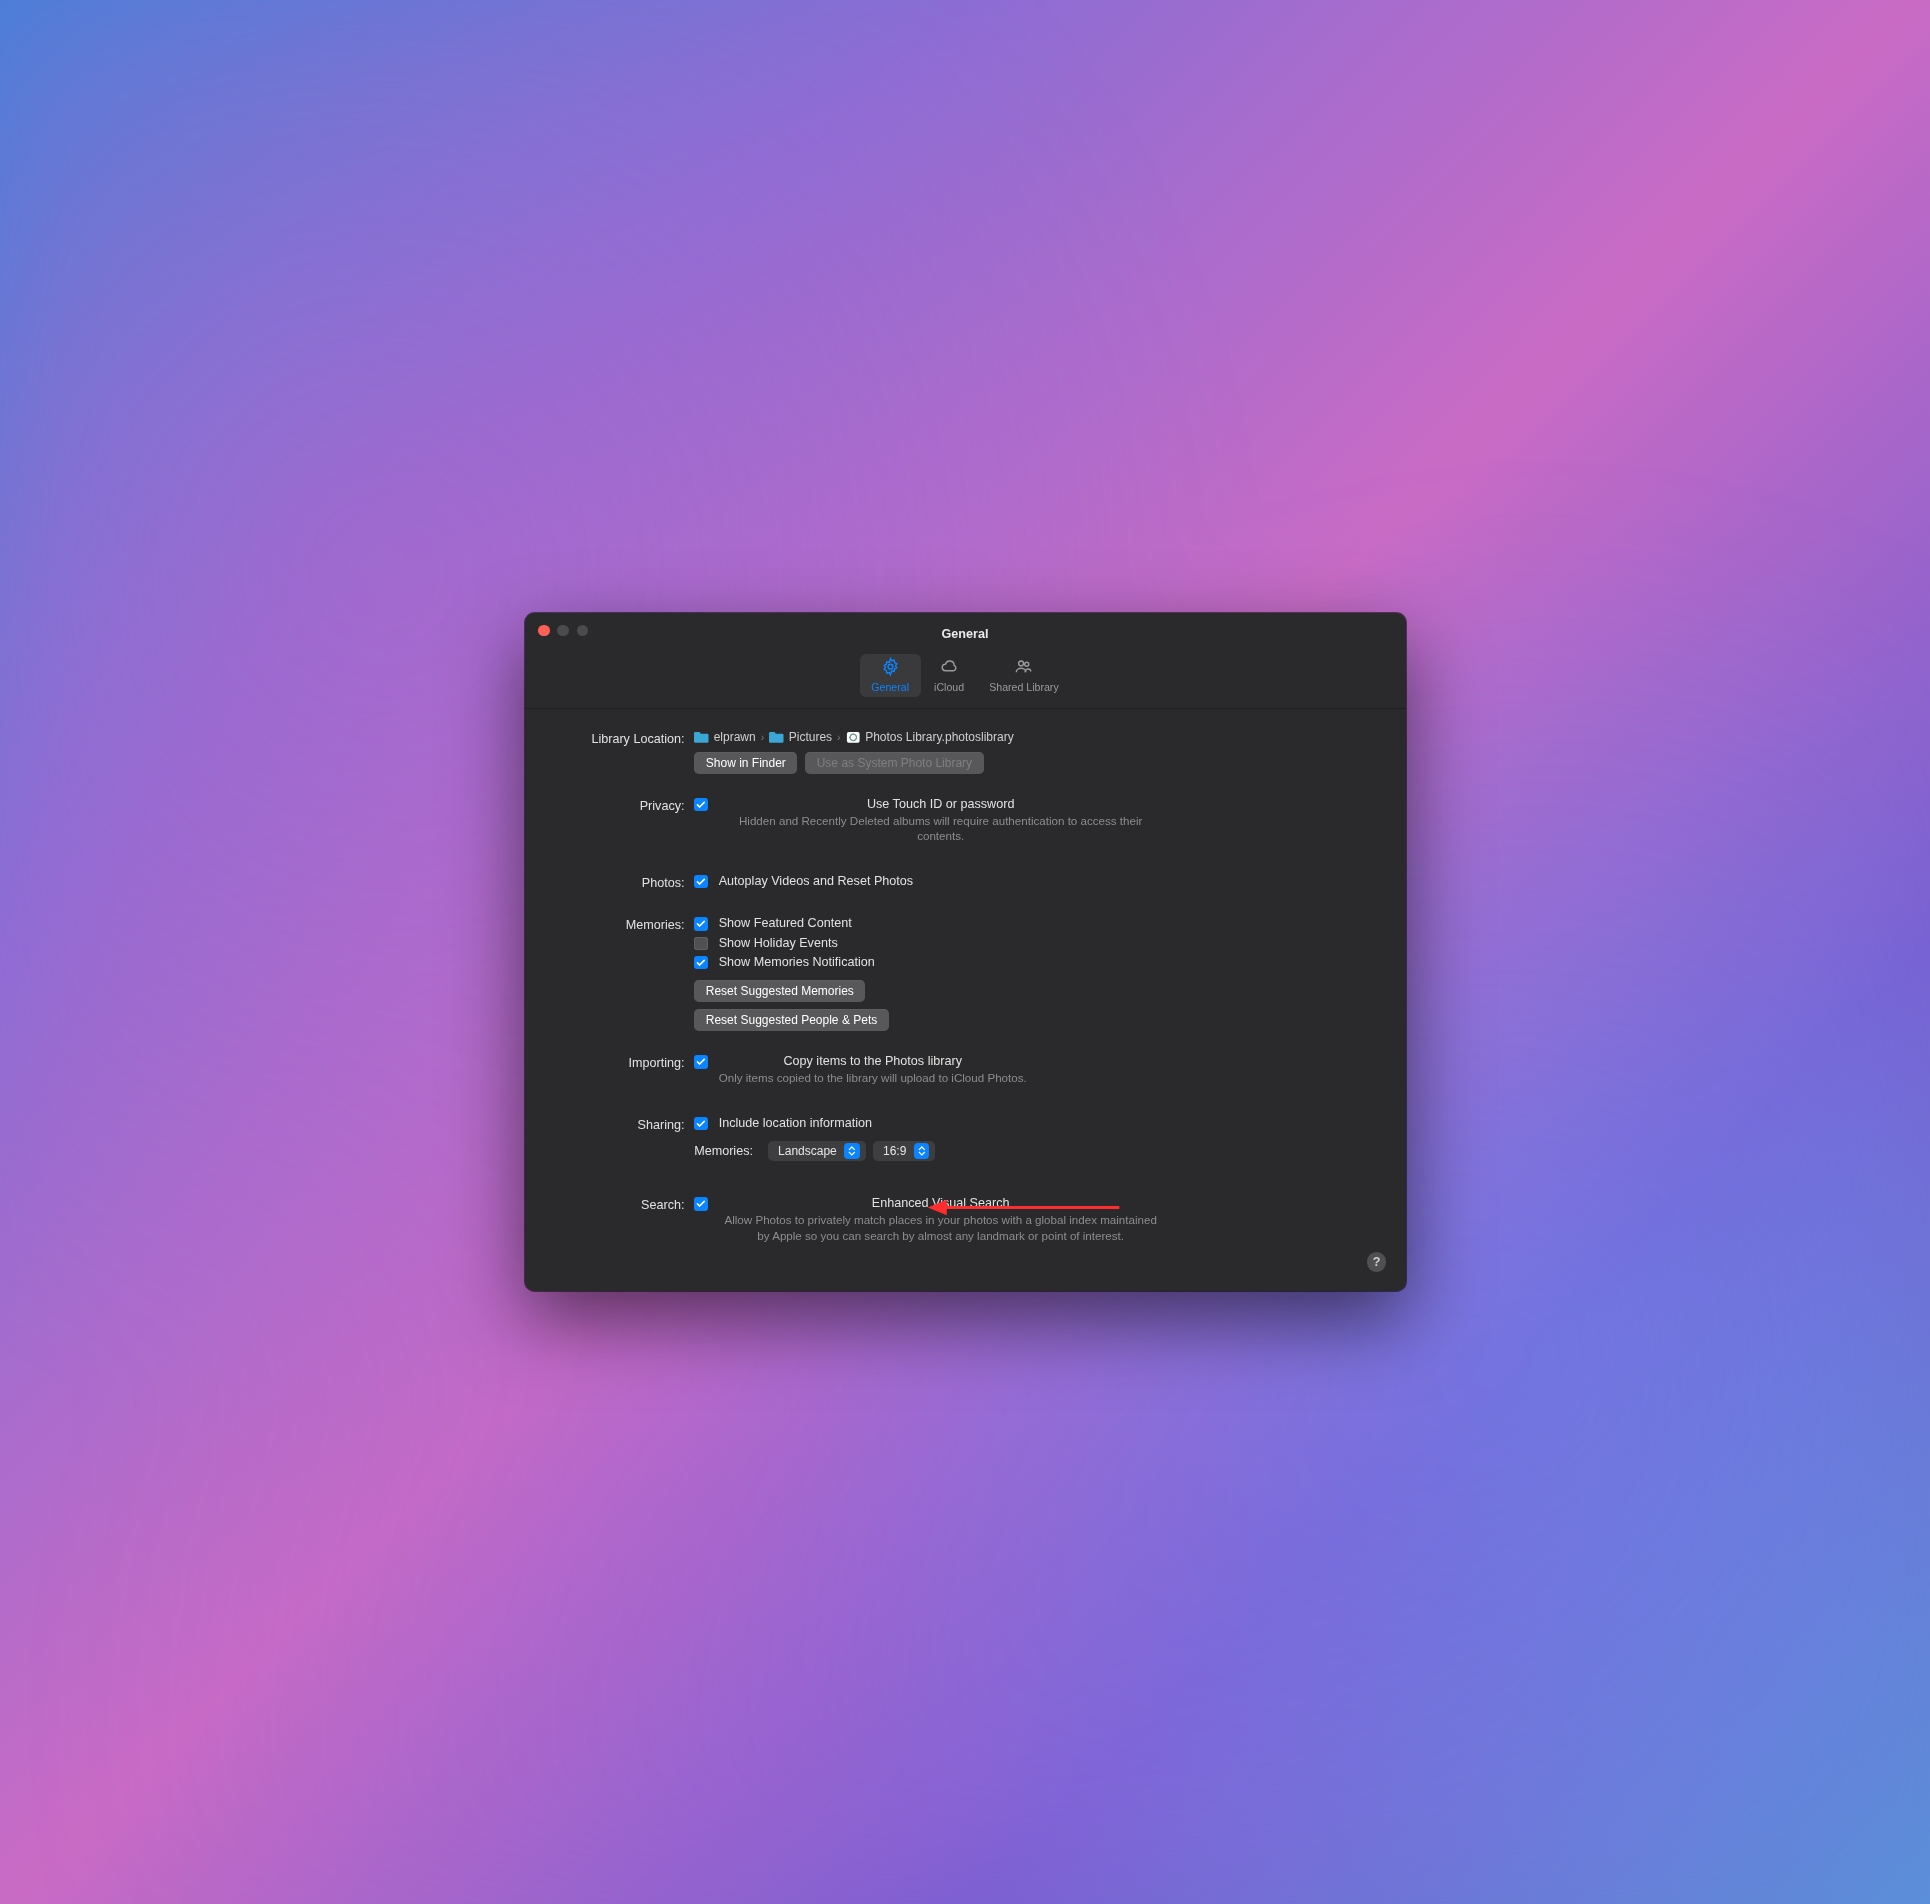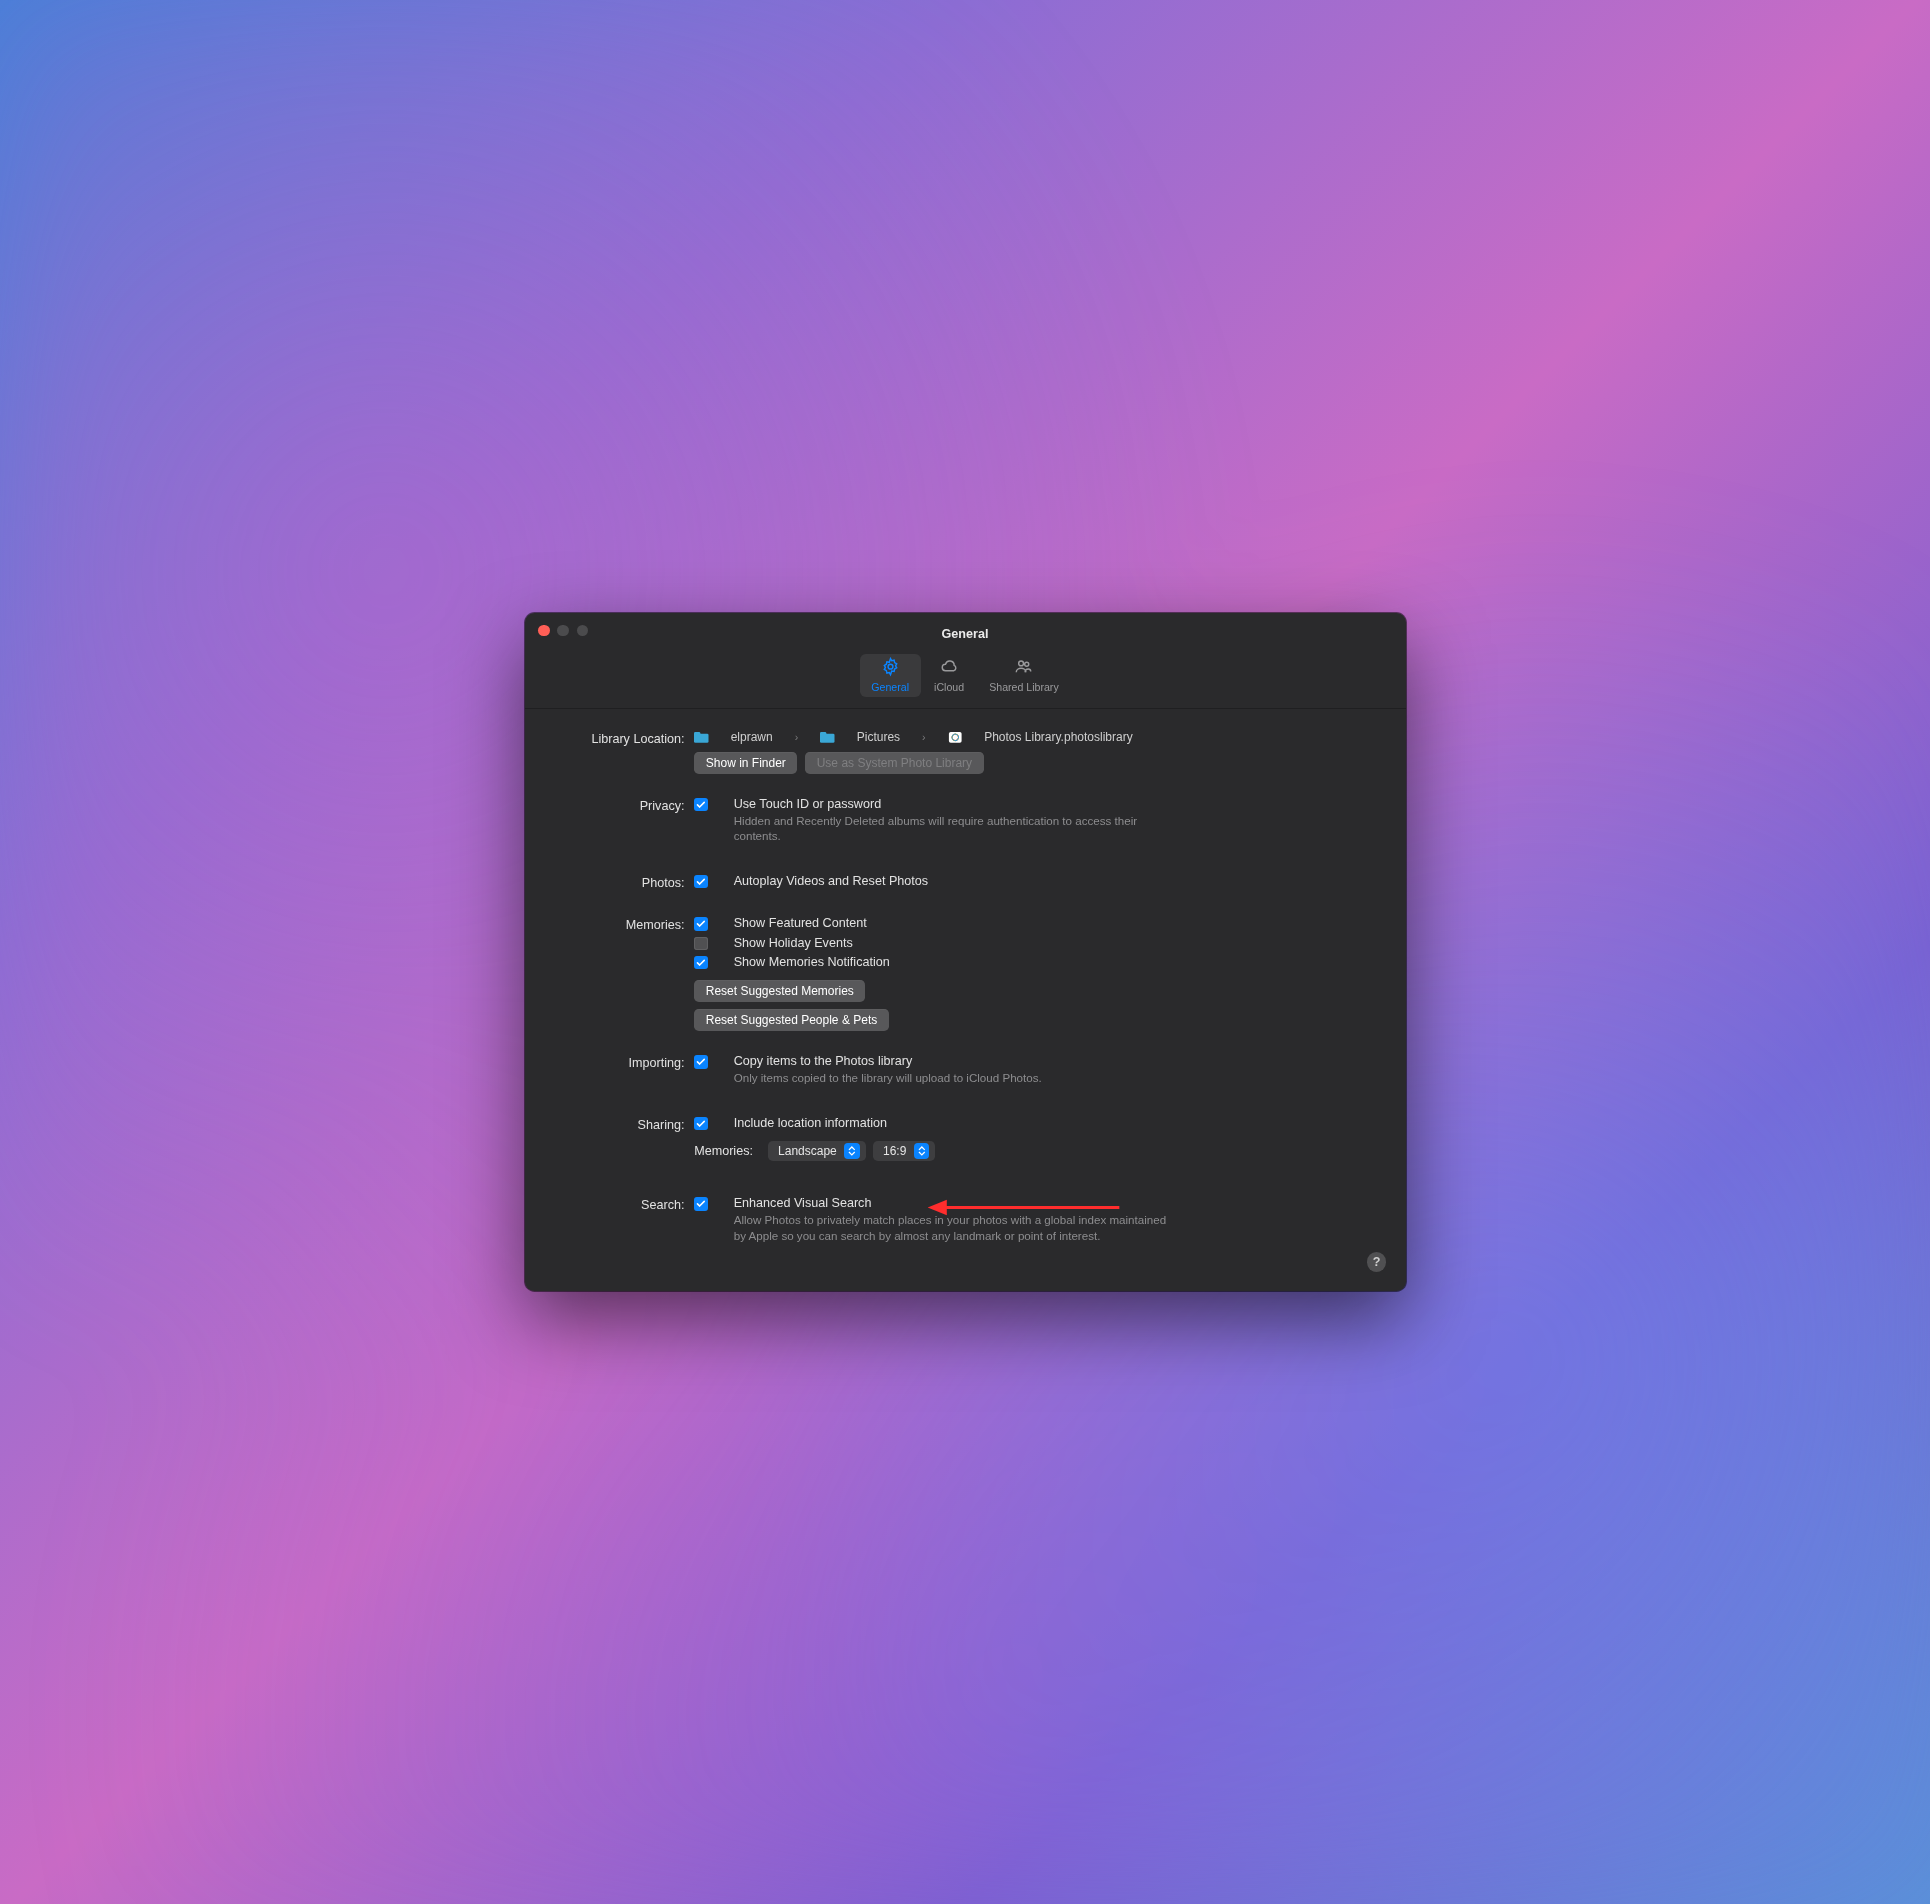--- a/index.html
+++ b/index.html
@@ -51,31 +51,31 @@
   .tb-item svg{width:21px;height:19.3px;}
   .content{
     padding:21px 25px 31px 25px;position:relative;
   }
   .row{display:flex;align-items:flex-start;margin-bottom:9.7px;}
   .label{
     width:135px;text-align:right;padding-right:9.7px;color:#e2e2e2;
     padding-top:1.9px;flex-shrink:0;
   }
   .field{flex:1;}
-  .breadcrumb{display:flex;align-items:center;gap:22px;flex-wrap:wrap;font-size:12px;color:#cfcfcf;margin-bottom:7.7px;}
+  .breadcrumb{display:flex;align-items:center;gap:5px;flex-wrap:wrap;font-size:12px;color:#cfcfcf;margin-bottom:7.7px;}
   .bc-icon{width:14.5px;height:12.6px;display:inline-flex;align-items:center;justify-content:center;}
   .bc-sep{color:#7a7a7c;font-size:10.6px;}
   .btn{
     background:#58585a;color:#fff;border:none;border-radius:4.8px;
     padding:3.9px 11.6px;font-size:12px;cursor:default;
     box-shadow:inset 0 0.5px 0 rgba(255,255,255,0.08);
   }
   .btn.disabled{color:#7f7f81;}
   .btn-row{display:flex;gap:7.7px;}
-  .check-line{display:flex;align-items:flex-start;gap:26px;margin-bottom:4.8px;}
+  .check-line{display:flex;align-items:flex-start;gap:11px;margin-bottom:4.8px;text-align:center;}
   .checkbox{
     width:13.5px;height:13.5px;border-radius:2.9px;flex-shrink:0;margin-top:1px;
     display:flex;align-items:center;justify-content:center;
   }
   .checkbox.checked{background:#0a84ff;}
   .checkbox.unchecked{background:#505052;box-shadow:inset 0 0 0 1px #606062;}
   .checkbox svg{width:9.7px;height:9.7px;}
   .check-text{color:#e2e2e2;}
   .desc{color:#8d8d8f;font-size:11.6px;line-height:1.35;margin-top:1.9px;margin-bottom:1.9px;max-width:444px;}
   .section-gap{height:13.5px;}

